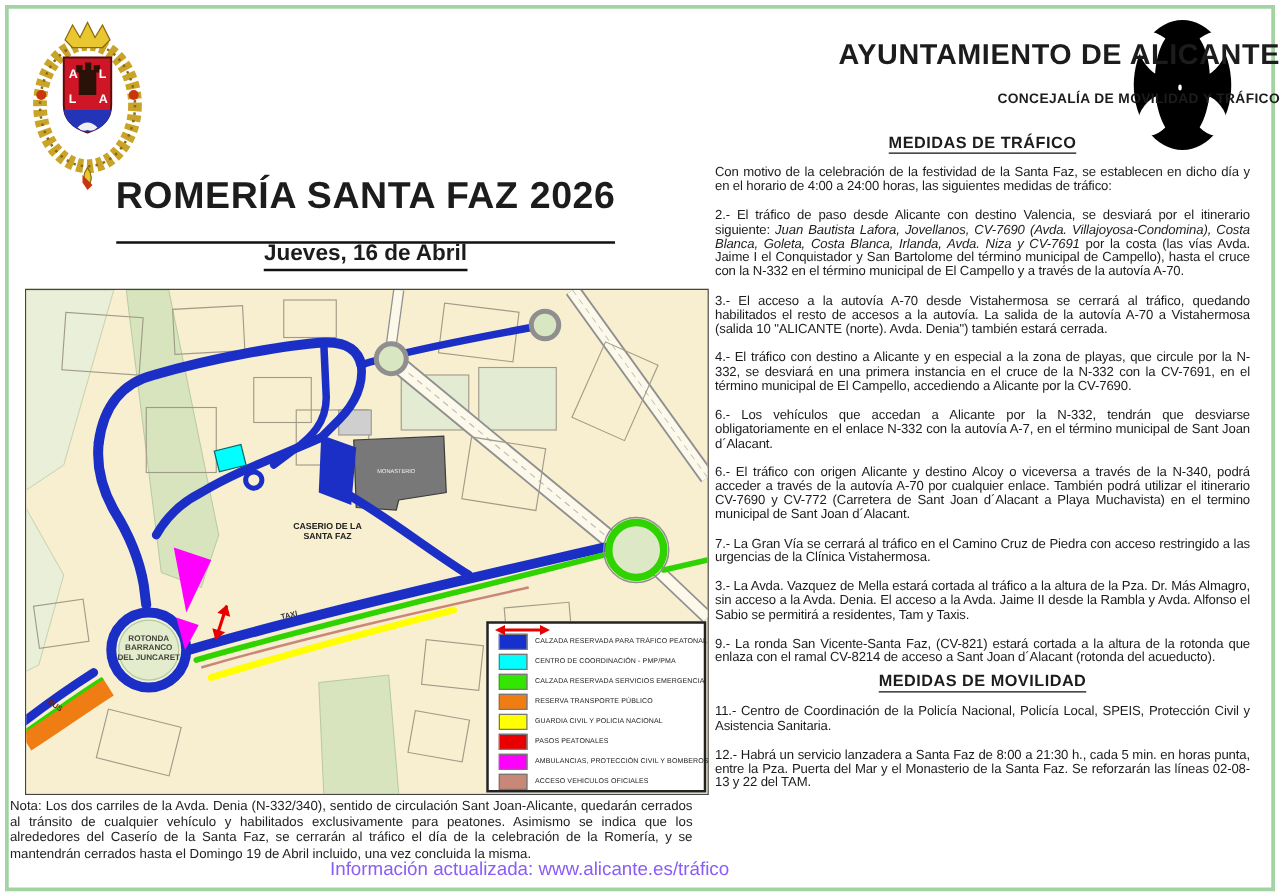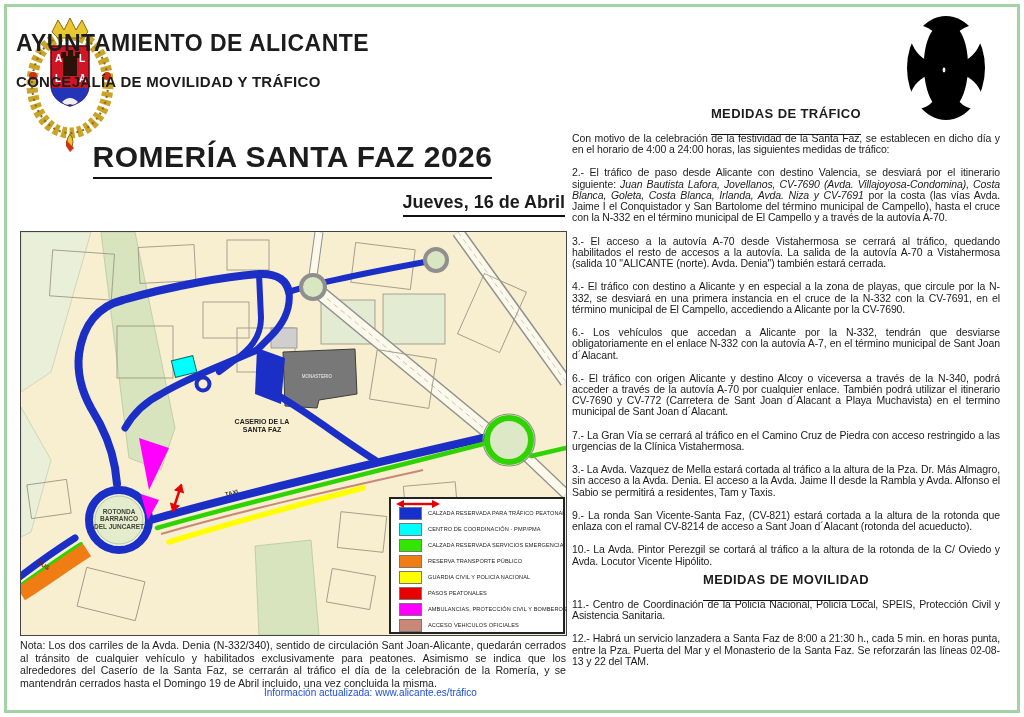--- a/index.html
+++ b/index.html
@@ -4,57 +4,57 @@
 <style>
   html,body{margin:0;padding:0;}
   body{
     width:1024px;height:717px;position:relative;overflow:hidden;
     background:#ffffff;color:#1c1c1c;
     font-family:"Liberation Sans","DejaVu Sans",sans-serif;
   }
   .page-border{position:absolute;left:4px;top:4px;right:4px;bottom:4px;border:3px solid #a3d3a3;pointer-events:none;}
 
   
-  .header{position:absolute;left:16px;right:0;top:30px;text-align:left;}
+  .header{position:absolute;left:0;right:0;top:30px;text-align:right;}
   .header .h-title{font-size:23px;font-weight:bold;letter-spacing:.5px;}
-  .header .h-sub{font-size:15px;font-weight:bold;margin-top:16px;letter-spacing:.3px;}
+  .header .h-sub{font-size:11px;font-weight:bold;margin-top:16px;letter-spacing:.3px;}
   .logo-left{position:absolute;left:24px;top:16px;width:92px;height:140px;}
   .logo-right{position:absolute;left:903px;top:12px;width:86px;height:112px;}
 
   
   .poster-title{position:absolute;left:20px;top:140px;width:545px;text-align:center;}
-  .poster-title .t{display:inline-block;font-size:30px;font-weight:bold;letter-spacing:.5px;border-bottom:2px solid #111;padding-bottom:3px;}
-  .poster-date{position:absolute;left:20px;top:192px;width:545px;text-align:right;}
+  .poster-title .t{display:inline-block;font-size:30px;font-weight:bold;letter-spacing:.5px;border-bottom:2px solid #111;padding-bottom:19px;}
+  .poster-date{position:absolute;left:20px;top:192px;width:545px;text-align:center;}
   .poster-date .t{display:inline-block;font-size:18px;font-weight:bold;border-bottom:2px solid #111;padding-bottom:2px;}
 
   
   .map{position:absolute;left:20px;top:231px;width:545px;height:403px;border:1px solid #444;background:#f7efcf;}
   .map svg{position:absolute;left:0;top:0;}
   .map-label{position:absolute;color:#222;font-weight:bold;line-height:1.15;text-align:center;}
   .lbl-rotonda{left:56px;top:276px;width:84px;font-size:6.5px;color:#44423a;}
   .lbl-caserio{left:196px;top:186px;width:90px;font-size:7px;}
   .lbl-monasterio{left:266px;top:142px;width:60px;font-size:4.5px;color:#f2f2f2;font-weight:normal;}
   .lbl-bus{left:16px;top:330px;font-size:6px;color:#7a1f00;transform:rotate(33deg);}
   .lbl-taxi{left:204px;top:258px;font-size:6px;color:#333;transform:rotate(-13deg);}
 
   
   .legend{position:absolute;left:368px;top:265px;width:176px;height:137px;background:#fff;border:2px solid #222;box-sizing:border-box;padding:6px 0 0 8px;}
   .legend-row{display:flex;align-items:center;height:16px;}
   .legend-swatch{width:21px;height:11px;border:0.5px solid #777;margin-right:6px;flex:0 0 auto;}
   .legend-text{font-size:5.6px;color:#222;letter-spacing:.1px;white-space:nowrap;}
   .legend-arrow{margin-left:5px;}
 
   
-  .note{position:absolute;left:20px;top:639px;width:546px;font-size:10.6px;line-height:1.18;text-align:justify;color:#222;}
-  .footer{position:absolute;left:264px;top:687px;font-size:10px;color:#1d4ed8;}
+  .note{position:absolute;left:8px;top:639px;width:546px;font-size:10.6px;line-height:1.18;text-align:justify;color:#222;}
+  .footer{position:absolute;left:264px;top:687px;font-size:15px;color:#8b5cf6;}
 
   
   .rightcol{position:absolute;left:572px;top:104px;width:428px;}
   .sec-heading{text-align:center;font-size:13px;font-weight:bold;margin:2px 0 7px 0;}
-  .sec-heading span{border-bottom:1.5px solid #111;padding-bottom:13px;letter-spacing:.4px;}
+  .sec-heading span{border-bottom:1.5px solid #111;padding-bottom:1px;letter-spacing:.4px;}
   .rightcol p{margin:12px 0 5px 0;font-size:10.5px;line-height:1.07;text-align:justify;letter-spacing:-0.1px;}
   .it{font-style:italic;}
 </style>
 </head>
 <body>
 
 <div class="page-border"></div>
 
 <div class="logo-left">
   <svg width="92" height="140" viewBox="0 0 92 140">
@@ -253,17 +253,16 @@
   <div class="sec-heading"><span>MEDIDAS DE TRÁFICO</span></div>
   <p>Con motivo de la celebración de la festividad de la Santa Faz, se establecen en dicho día y en el horario de 4:00 a 24:00 horas, las siguientes medidas de tráfico:</p>
   <p><span>2.- El tráfico de paso desde Alicante con destino Valencia, se desviará por el itinerario siguiente: </span><span class="it">Juan Bautista Lafora, Jovellanos, CV-7690 (Avda. Villajoyosa-Condomina), Costa Blanca, Goleta, Costa Blanca, Irlanda, Avda. Niza y CV-7691</span><span> por la costa (las vías Avda. Jaime I el Conquistador y San Bartolome del término municipal de Campello), hasta el cruce con la N-332 en el término municipal de El Campello y a través de la autovía A-70.</span></p>
   <p>3.- El acceso a la autovía A-70 desde Vistahermosa se cerrará al tráfico, quedando habilitados el resto de accesos a la autovía. La salida de la autovía A-70 a Vistahermosa (salida 10 "ALICANTE (norte). Avda. Denia") también estará cerrada.</p>
   <p>4.- El tráfico con destino a Alicante y en especial a la zona de playas, que circule por la N-332, se desviará en una primera instancia en el cruce de la N-332 con la CV-7691, en el término municipal de El Campello, accediendo a Alicante por la CV-7690.</p>
   <p>6.- Los vehículos que accedan a Alicante por la N-332, tendrán que desviarse obligatoriamente en el enlace N-332 con la autovía A-7, en el término municipal de Sant Joan d´Alacant.</p>
   <p>6.- El tráfico con origen Alicante y destino Alcoy o viceversa a través de la N-340, podrá acceder a través de la autovía A-70 por cualquier enlace. También podrá utilizar el itinerario CV-7690 y CV-772 (Carretera de Sant Joan d´Alacant a Playa Muchavista) en el termino municipal de Sant Joan d´Alacant.</p>
   <p>7.- La Gran Vía se cerrará al tráfico en el Camino Cruz de Piedra con acceso restringido a las urgencias de la Clínica Vistahermosa.</p>
   <p>3.- La Avda. Vazquez de Mella estará cortada al tráfico a la altura de la Pza. Dr. Más Almagro, sin acceso a la Avda. Denia. El acceso a la Avda. Jaime II desde la Rambla y Avda. Alfonso el Sabio se permitirá a residentes, Tam y Taxis.</p>
   <p>9.- La ronda San Vicente-Santa Faz, (CV-821) estará cortada a la altura de la rotonda que enlaza con el ramal CV-8214 de acceso a Sant Joan d´Alacant (rotonda del acueducto).</p>
-  <p>10.- La Avda. Pintor Perezgil se cortará al tráfico a la altura de la rotonda de la C/ Oviedo y Avda. Locutor Vicente Hipólito.</p>
   <div class="sec-heading"><span>MEDIDAS DE MOVILIDAD</span></div>
   <p>11.- Centro de Coordinación de la Policía Nacional, Policía Local, SPEIS, Protección Civil y Asistencia Sanitaria.</p>
   <p>12.- Habrá un servicio lanzadera a Santa Faz de 8:00 a 21:30 h., cada 5 min. en horas punta, entre la Pza. Puerta del Mar y el Monasterio de la Santa Faz. Se reforzarán las líneas 02-08-13 y 22 del TAM.</p>
 </div>
 
 </body></html>

